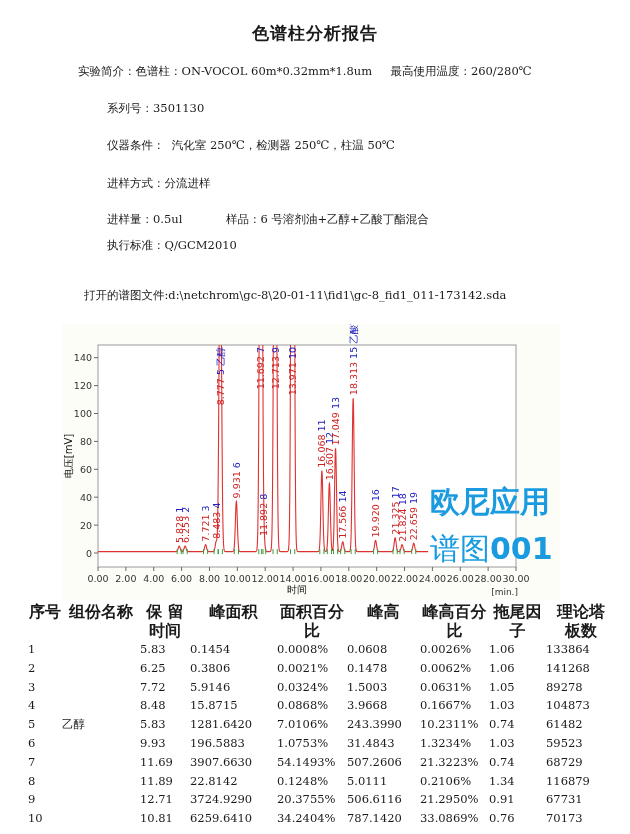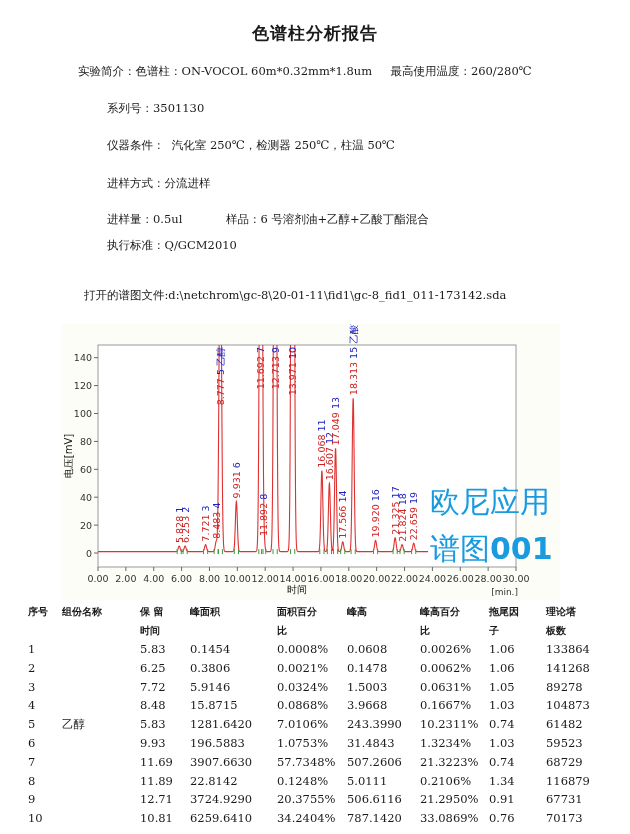--- a/index.html
+++ b/index.html
@@ -8,22 +8,22 @@
   .title { position:absolute; left:0; width:630px; top:22px; text-align:center;
            font-family:"DejaVu Sans","Liberation Sans",sans-serif; font-weight:bold;
            font-size:17px; letter-spacing:1px; }
   .line { position:absolute; font-size:11.5px; white-space:pre; }
   .chart-wrap { position:absolute; left:62px; top:324px; width:498px; height:276px; background:#fdfdf8; }
   svg text { font-family:"DejaVu Sans","Liberation Sans",sans-serif; }
   .watermark { position:absolute; color:#1a9be0; font-family:"DejaVu Serif","Liberation Serif",serif;
                font-size:30px; line-height:30px; white-space:nowrap; }
   .watermark b { font-family:"DejaVu Sans","Liberation Sans",sans-serif; font-weight:700; }
   table.results { position:absolute; left:28px; top:602px; border-collapse:collapse; font-size:11.5px; }
-  table.results th { text-align:left; vertical-align:top; font-weight:bold;
-                     font-family:"DejaVu Sans","Liberation Sans",sans-serif; font-size:10px;
+  table.results th { text-align:center; vertical-align:top; font-weight:bold;
+                     font-family:"DejaVu Sans","Liberation Sans",sans-serif; font-size:16px;
                      padding:0; line-height:19px;margin-top:16px; }
   table.results td { padding:0; height:18.8px; line-height:18.8px; white-space:nowrap; }
 </style>
 </head>
 <body>
 
 <div class="title">色谱柱分析报告</div>
 
 <div class="line" style="left:62px; top:64px;margin-left:16px;">实验简介：色谱柱：ON-VOCOL 60m*0.32mm*1.8um     最高使用温度：260/280℃</div>
 <div class="line" style="left:107px; top:101px;">系列号：3501130</div>
@@ -147,21 +147,21 @@
       <text transform="translate(277.0494,121.375) rotate(-90)" font-size="9.5"><tspan fill="#d02020">17.049 </tspan><tspan fill="#2020c0">13</tspan></text>
       <text transform="translate(284.2529333333333,214.84) rotate(-90)" font-size="9.5"><tspan fill="#d02020">17.566 </tspan><tspan fill="#2020c0">14</tspan></text>
       <text transform="translate(294.6611333333333,71.155) rotate(-90)" font-size="9.5"><tspan fill="#d02020">18.313 </tspan><tspan fill="#2020c0">15 乙酸丁酯</tspan></text>
       <text transform="translate(317.052,213.445) rotate(-90)" font-size="9.5"><tspan fill="#d02020">19.920 </tspan><tspan fill="#2020c0">16</tspan></text>
       <text transform="translate(336.62833333333333,210.655) rotate(-90)" font-size="9.5"><tspan fill="#d02020">21.325 </tspan><tspan fill="#2020c0">17</tspan></text>
       <text transform="translate(343.5810666666667,217.63) rotate(-90)" font-size="9.5"><tspan fill="#d02020">21.824 </tspan><tspan fill="#2020c0">18</tspan></text>
       <text transform="translate(355.2154,216.235) rotate(-90)" font-size="9.5"><tspan fill="#d02020">22.659 </tspan><tspan fill="#2020c0">19</tspan></text>
     </svg>
 </div>
 
-<div class="watermark" style="left:430px; top:487px;">欧尼应用</div>
+<div class="watermark" style="left:430px; top:487px;font-weight:bold;">欧尼应用</div>
 <div class="watermark" style="left:430px; top:534px;"><span>谱图</span><b>001</b></div>
 
 <table class="results">
   <colgroup>
     <col style="width:34px">
       <col style="width:78px">
       <col style="width:50px">
       <col style="width:87px">
     <col style="width:70px">
       <col style="width:73px">
@@ -274,21 +274,21 @@
         <td>31.4843</td>
         <td>1.3234%</td>
         <td>1.03</td>
         <td>59523</td>
       </tr>
       <tr>
         <td>7</td>
         <td></td>
         <td>11.69</td>
         <td>3907.6630</td>
-        <td>57.7348%</td>
+        <td>54.1493%</td>
         <td>507.2606</td>
         <td>21.3223%</td>
         <td>0.74</td>
         <td>68729</td>
       </tr>
       <tr>
         <td>8</td>
         <td></td>
         <td>11.89</td>
         <td>22.8142</td>

